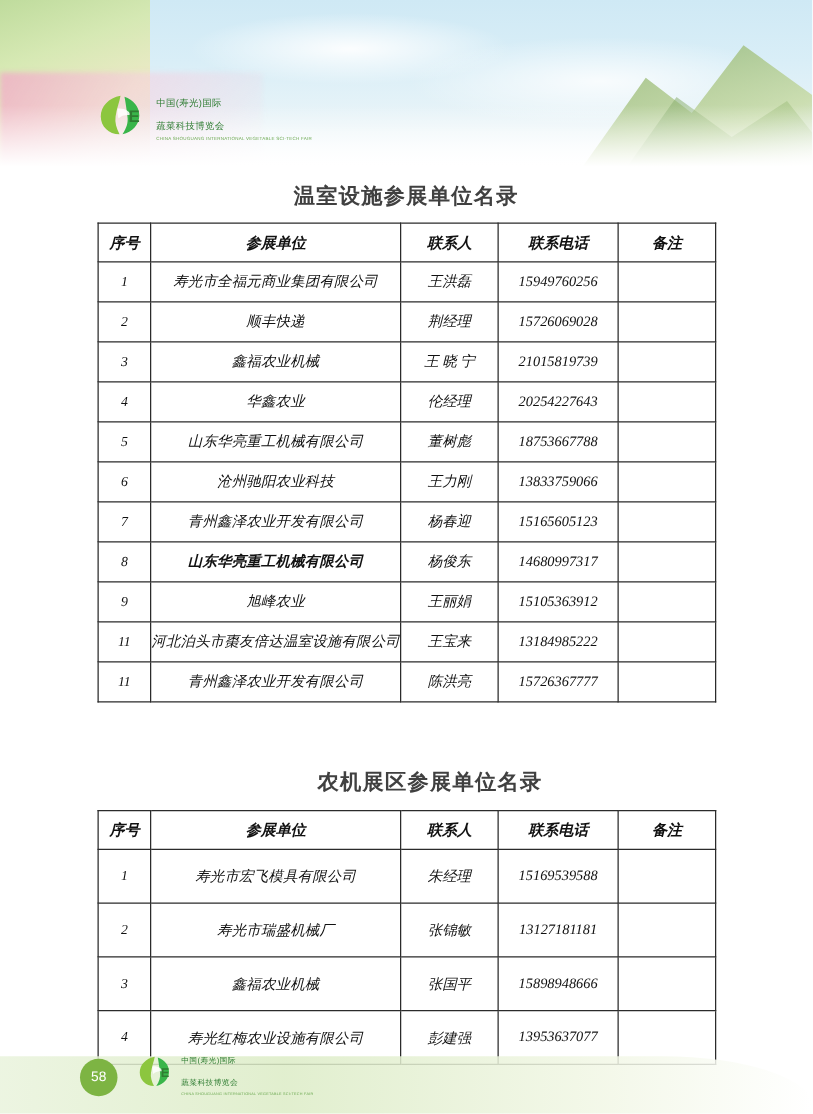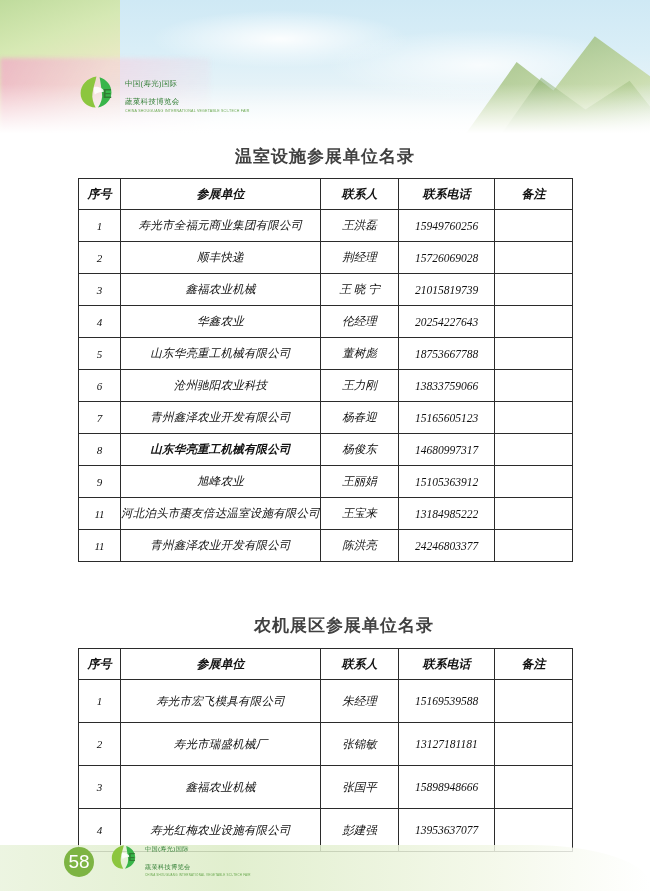--- a/index.html
+++ b/index.html
@@ -175,21 +175,21 @@
     opacity: .85;
   }
   .page-num {
     position: absolute;
     left: 64px; bottom: 14px;
     width: 30px; height: 30px;
     border-radius: 50%;
     background: #7db443;
     color: #ffffff;
     font-family: "Liberation Sans", sans-serif;
-    font-size: 19px;
+    font-size: 11px;
     display: flex;
     align-items: center;
     justify-content: center;
   }
   .footer-logo {
     position: absolute;
     left: 110px; bottom: 14px;
     display: flex;
     align-items: center;
     gap: 5px;
@@ -317,21 +317,21 @@
           <td class="c-no">11</td>
           <td class="c-unit">河北泊头市棗友倍达温室设施有限公司</td>
           <td class="c-contact">王宝来</td>
           <td class="c-phone">13184985222</td>
           <td class="c-note"></td>
         </tr>
         <tr>
           <td class="c-no">11</td>
           <td class="c-unit">青州鑫泽农业开发有限公司</td>
           <td class="c-contact">陈洪亮</td>
-          <td class="c-phone">24246803377</td>
+          <td class="c-phone">15726367777</td>
           <td class="c-note"></td>
         </tr>
       </tbody>
     </table>
   </div>
 
   <div class="section-title" id="title-2">农机展区参展单位名录</div>
 
   <div class="tbl-wrap" id="table-2">
     <table>

